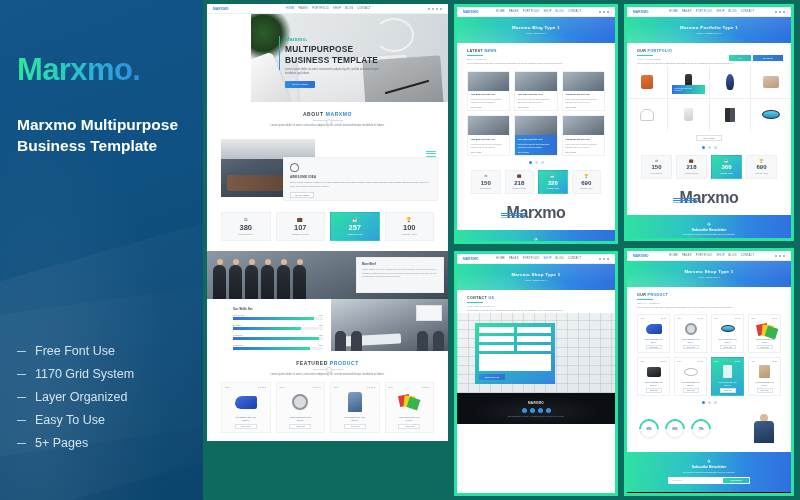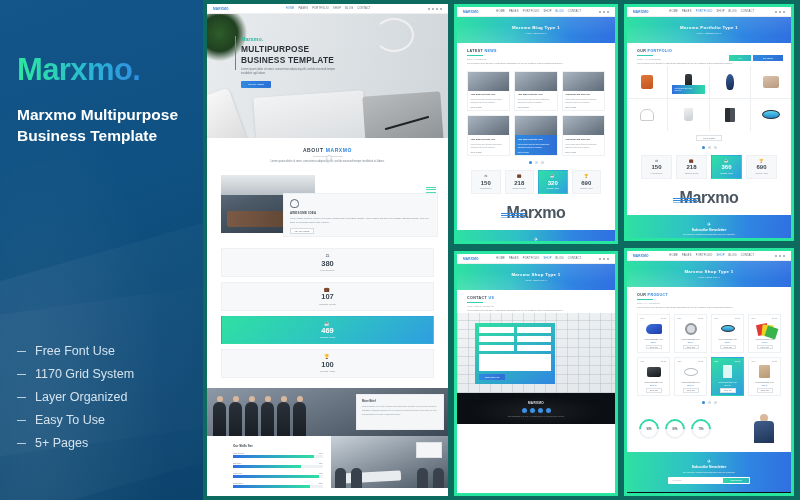--- a/index.html
+++ b/index.html
@@ -28,21 +28,21 @@
     background:linear-gradient(100deg, rgba(255,255,255,0.04), rgba(255,255,255,0));
     transform:rotate(-8deg);
   }
   .brand {
     position:absolute; left:17px; top:52px;
     font-size:31px; font-weight:bold; letter-spacing:-0.6px;
     background:linear-gradient(90deg,#2ee6a0 0%, #2ad3b4 30%, #2bb3d8 62%, #2f8de0 100%);
     -webkit-background-clip:text; background-clip:text; color:transparent;
   }
   .headline {
-    position:absolute; left:17px; top:104px; width:180px;
+    position:absolute; left:17px; top:114px; width:180px;
     color:#ffffff; font-size:15.5px; font-weight:bold; line-height:1.38;
   }
   .feature-list { position:absolute; left:17px; top:345px; }
   .feature-item {
     display:flex; align-items:center; gap:9px;
     color:#d3e2ee; font-size:12.5px; line-height:1; margin-bottom:10.5px;
   }
   .dash { display:inline-block; width:9px; height:1.4px; background:#b9cede; flex:0 0 9px; }
 
   
@@ -65,22 +65,23 @@
   }
   .mini-logo { font-size:3.2px; font-weight:bold; color:#2e7dd1; letter-spacing:.2px; }
   .mini-menu { display:flex; gap:4px; }
   .mini-menu span { font-size:2.6px; color:#5a6570; letter-spacing:.2px; }
   .mini-menu span.act { color:#2e7dd1; }
   .mini-social { display:flex; gap:2px; }
   .mini-social i { width:2px; height:2px; background:#9aa5ae; display:block; border-radius:50%; }
 
   
   .hero-main {
-    height:124px; position:relative; overflow:hidden;
+    height:88px; position:relative; overflow:hidden;
     background:linear-gradient(105deg,#e9ecef 0%, #dfe3e6 45%, #cfd5d9 100%);
+    margin-left:44px;
   }
   .hero-main .plant {
     position:absolute; left:-6px; top:-4px; width:46px; height:52px;
     background:radial-gradient(circle at 40% 45%, #2f5d2a 0%, #1f4020 45%, rgba(31,64,32,0) 70%);
     border-radius:0 0 60% 30%;
   }
   .hero-main .kbd {
     position:absolute; left:48px; bottom:-8px; width:110px; height:52px;
     background:linear-gradient(170deg,#f2f3f4,#d9dcdf); border-radius:3px; transform:rotate(-4deg);
     box-shadow:0 1px 3px rgba(0,0,0,.15);
@@ -148,21 +149,21 @@
   .about-card p { font-size:2.3px; color:#848d95; line-height:1.7; margin-top:2px; }
   .about-card .mini-btn {
     margin-top:3px; width:24px; height:6px; border:1px solid #d5dbe1;
     display:flex; align-items:center; justify-content:center; font-size:2.2px; color:#6a737b; background:#fff;
   }
   .dots-deco { position:absolute; right:-2px; top:16px; width:10px; height:44px;
     background:repeating-linear-gradient(0deg,#2fd6a8 0 1px, transparent 1px 2.4px);
     opacity:.85; }
 
   
-  .counters { display:flex; gap:5px; padding:7px 14px 10px;flex-direction:column; }
+  .counters { display:flex; gap:5px; padding:7px 14px 10px; }
   .counter {
     flex:1; background:#f7f8fa; text-align:center; padding:5px 0 5px;
     border:1px solid #eef0f3;
   }
   .counter.active {
     background:linear-gradient(135deg,#2fe0a2 0%, #2ec4c2 50%, #2f9ee0 100%);
     border-color:transparent;
   }
   .counter .ic { font-size:4.5px; color:#4a5560; line-height:1; }
   .counter .n { font-size:7.5px; font-weight:bold; color:#3b4650; line-height:1.1; margin-top:1px; }
@@ -450,21 +451,21 @@
             <div class="n">380</div>
             <div class="l">Projects Done</div>
           </div>
           <div class="counter">
             <div class="ic">💼</div>
             <div class="n">107</div>
             <div class="l">Satisfied Clients</div>
           </div>
           <div class="counter active">
             <div class="ic">☕</div>
-            <div class="n">469</div>
+            <div class="n">257</div>
             <div class="l">Working Hours</div>
           </div>
           <div class="counter">
             <div class="ic">🏆</div>
             <div class="n">100</div>
             <div class="l">Projects Award</div>
           </div>
         </div>
 
         <div class="team-band">

